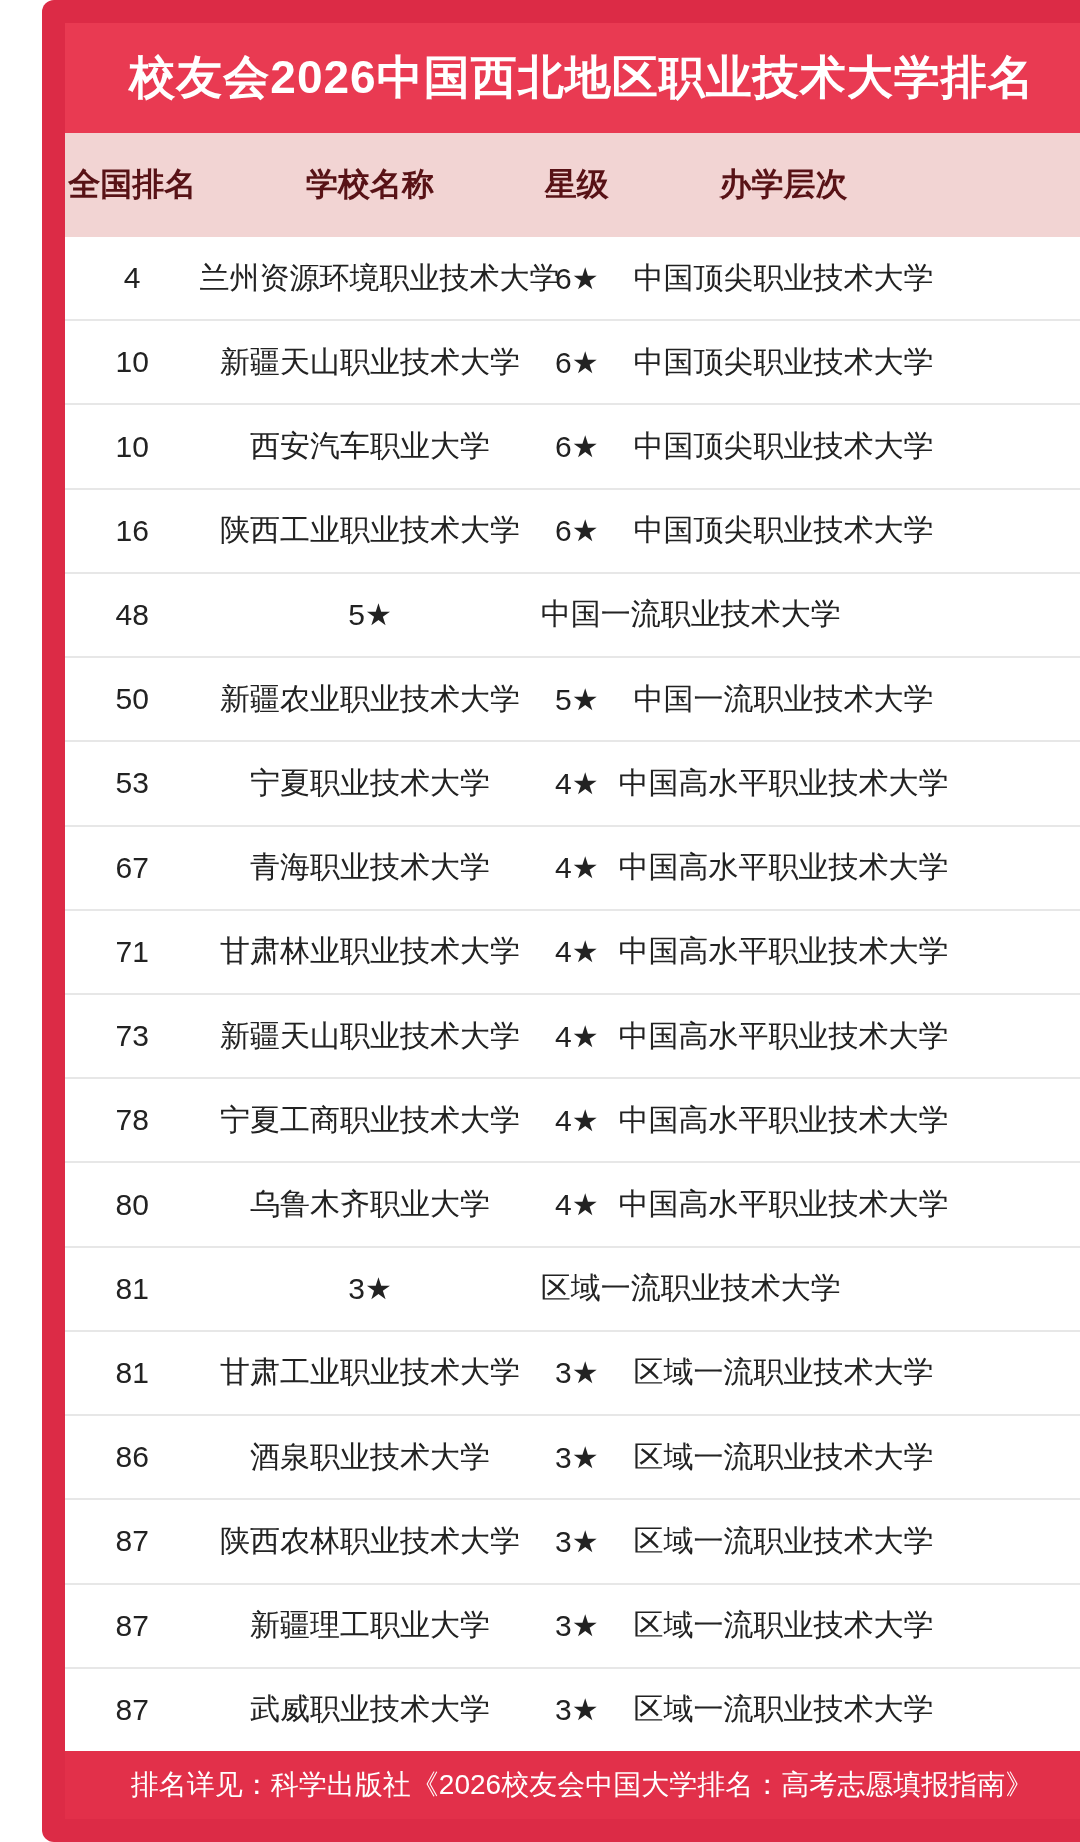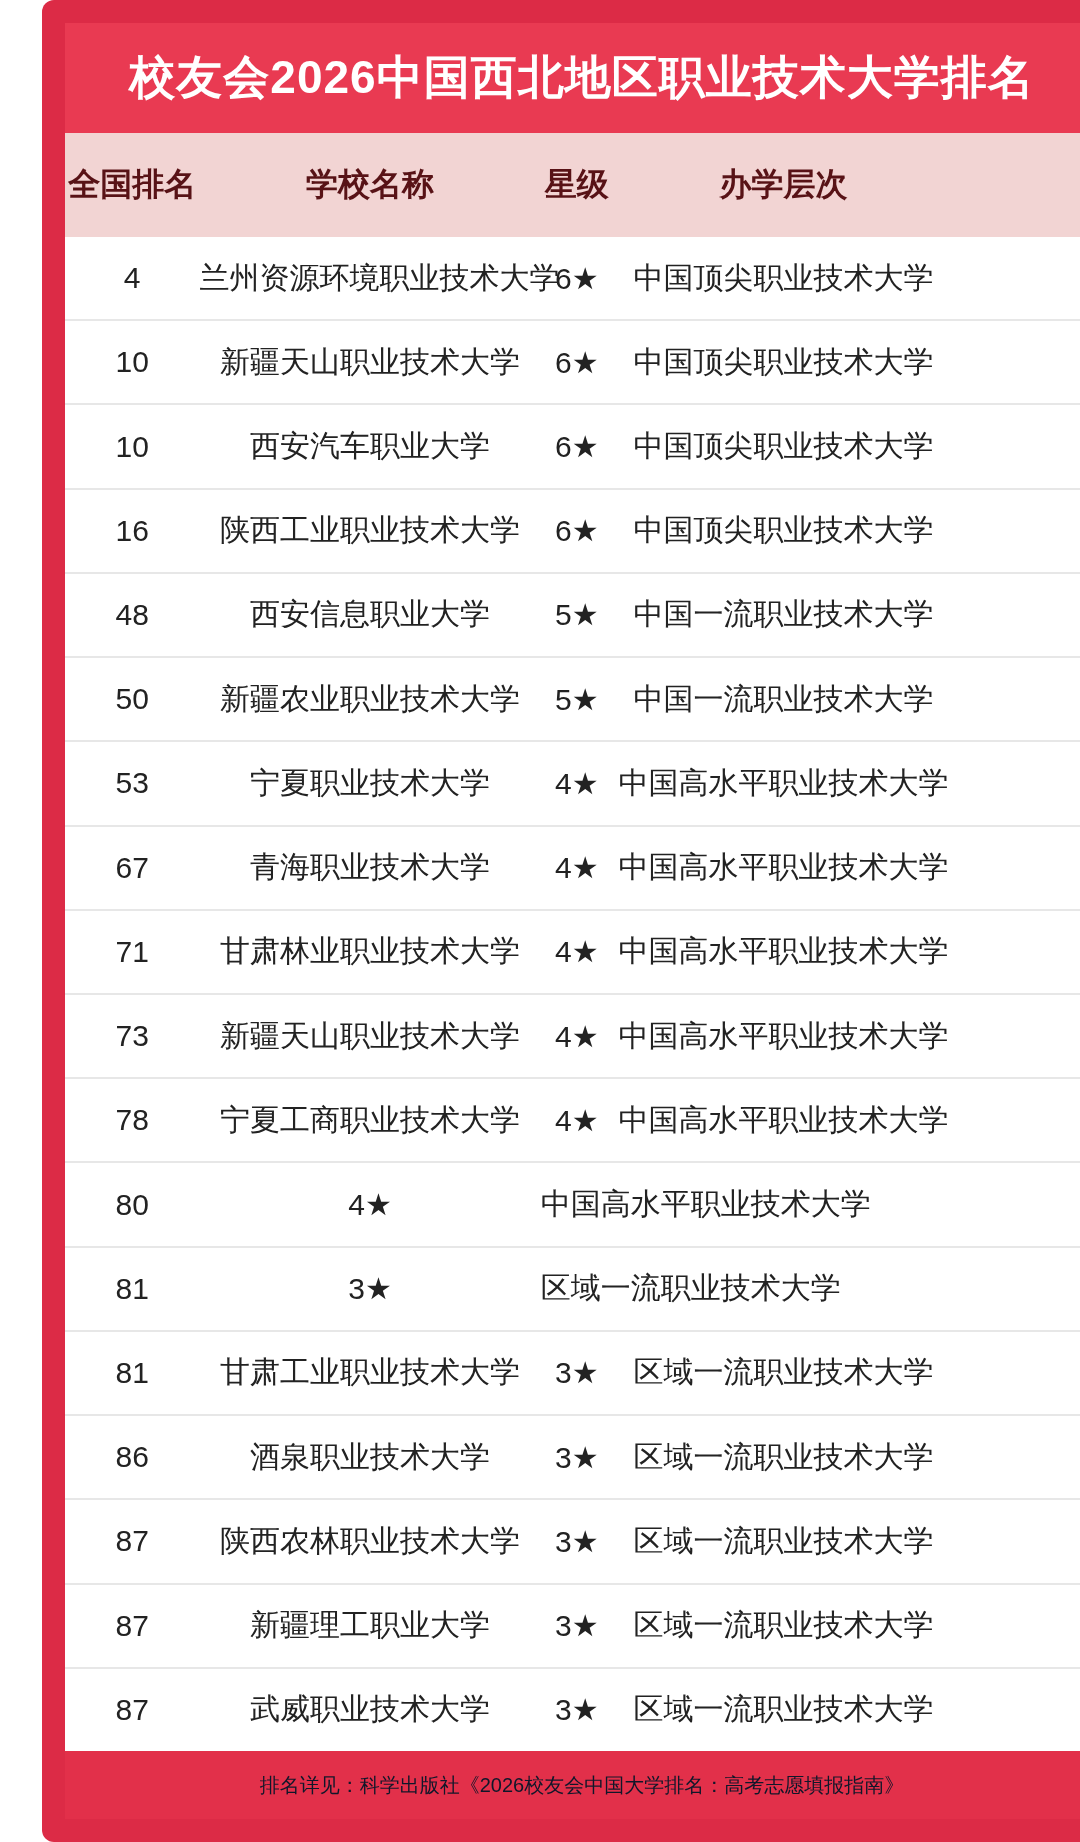--- a/index.html
+++ b/index.html
@@ -60,21 +60,21 @@
     color:var(--row-text);
     font-size:30px;
     text-align:center;white-space:nowrap;
   }
   .footer{
     height:68px;flex:0 0 68px;
     background:var(--footer-red);
     display:flex;align-items:center;justify-content:center;
   }
   .footer .note{
-    color:#0f172a;font-size:20px;white-space:nowrap;
+    color:#ffffff;font-size:28px;white-space:nowrap;
   }
 </style>
 </head>
 <body>
 
 <div class="card">
 
   <div class="banner">
     <h1>校友会2026中国西北地区职业技术大学排名</h1>
   </div>
@@ -115,21 +115,20 @@
   <div class="row">
     <div class="cell">16</div>
     <div class="cell">陕西工业职业技术大学</div>
     <div class="cell">6★</div>
     <div class="cell">中国顶尖职业技术大学</div>
     <div class="cell"></div>
   </div>
 
   <div class="row">
     <div class="cell">48</div>
-    <div class="cell">西安信息职业大学</div>
     <div class="cell">5★</div>
     <div class="cell">中国一流职业技术大学</div>
     <div class="cell"></div>
   </div>
 
   <div class="row">
     <div class="cell">50</div>
     <div class="cell">新疆农业职业技术大学</div>
     <div class="cell">5★</div>
     <div class="cell">中国一流职业技术大学</div>
@@ -171,20 +170,21 @@
   <div class="row">
     <div class="cell">78</div>
     <div class="cell">宁夏工商职业技术大学</div>
     <div class="cell">4★</div>
     <div class="cell">中国高水平职业技术大学</div>
     <div class="cell"></div>
   </div>
 
   <div class="row">
     <div class="cell">80</div>
+    <div class="cell">乌鲁木齐职业大学</div>
     <div class="cell">4★</div>
     <div class="cell">中国高水平职业技术大学</div>
     <div class="cell"></div>
   </div>
 
   <div class="row">
     <div class="cell">81</div>
     <div class="cell">3★</div>
     <div class="cell">区域一流职业技术大学</div>
     <div class="cell"></div>

